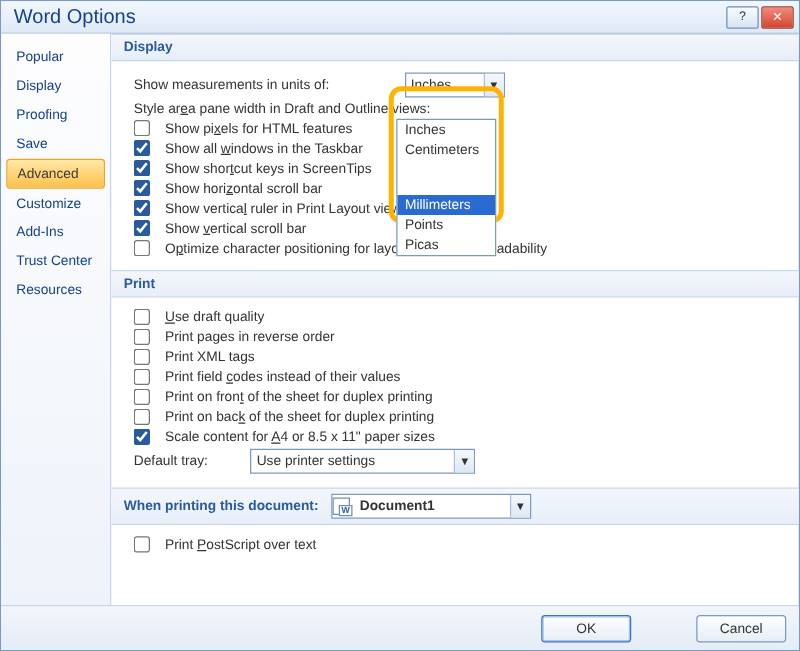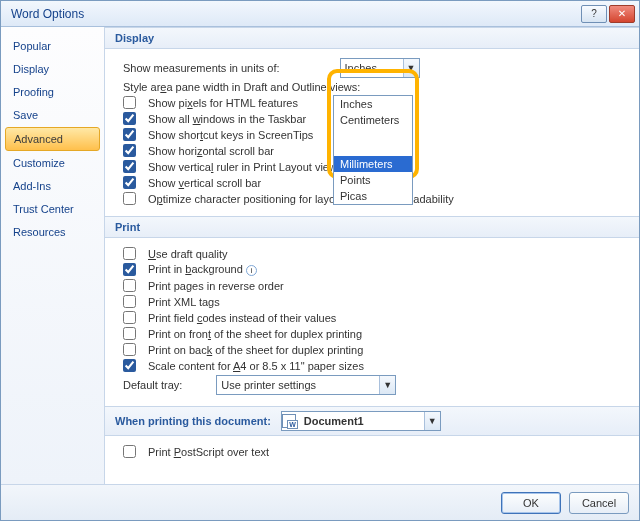--- a/index.html
+++ b/index.html
@@ -1,42 +1,42 @@
 <!DOCTYPE html>
 <html><head>
 <meta charset="utf-8">
 <style>
   * { box-sizing: border-box; }
   body { margin:0; font-family: Tahoma, "Segoe UI", sans-serif; font-size:11px; background:#fff; color:#333; }
   .window { width:640px; height:521px; border:1px solid #7a9bbf; position:relative; background:#fff; }
   .titlebar { height:26px; background:linear-gradient(#f2f7fd,#dee9f7); border-bottom:1px solid #a9c0dc; display:flex; align-items:center; padding:0 4px 0 10px; }
-  .titlebar .title { flex:1; color:#15428b; font-size:12px; }
+  .titlebar .title { flex:1; color:#15428b; font-size:16px; }
   .titlebar .btn { width:26px; height:18px; border:1px solid #6f8fb5; border-radius:2px; margin-left:2px; display:flex; align-items:center; justify-content:center; font-size:10px; background:linear-gradient(#f8fbff,#d7e4f2); }
   .titlebar .btn.close { background:linear-gradient(#f08b7e,#d4452f); color:#fff; border-color:#9e3c2b; }
   .body { position:absolute; top:26px; left:0; right:0; bottom:36px; display:flex; }
-  .sidebar { width:104px; background:linear-gradient(#fdfdfe,#eef3fa); border-right:1px solid #c7d6e9; padding:8px 4px; }
+  .sidebar { width:88px; background:linear-gradient(#fdfdfe,#eef3fa); border-right:1px solid #c7d6e9; padding:8px 4px; }
   .sidebar .item { padding:5px 8px; color:#15428b; border-radius:3px; margin-bottom:1px; cursor:default; }
   .sidebar .item.sel { background:linear-gradient(#ffe8a6,#ffc04c); border:1px solid #e5a826; color:#3b3b3b; }
   .main { flex:1; overflow:auto; padding:0 0 8px 0; }
   .section-head { background:linear-gradient(#f3f7fc,#e7eef8); border-top:1px solid #c7d6e9; border-bottom:1px solid #c7d6e9; color:#2a5a9e; font-weight:bold; padding:4px 10px; margin-top:0; }
   .section-body { padding:6px 14px 8px 18px; }
   .row { display:flex; align-items:center; margin:3px 0; gap:6px; }
   .row label, .row span { color:#333; }
   .u { text-decoration: underline; }
   input[type=checkbox] { accent-color:#2a5a9e; margin:0 6px 0 0; width:13px; height:13px; }
   .spin { width:40px; height:18px; border:1px solid #7a9bbf; background:#fff; padding:0 2px; font-size:11px; }
   .select { height:20px; border:1px solid #7a9bbf; background:#fff; display:flex; align-items:center; position:relative; }
   .select .val { flex:1; padding:0 4px; }
   .select .arrow { width:16px; height:100%; border-left:1px solid #a9c0dc; background:linear-gradient(#f4f8fd,#dce8f5); display:flex; align-items:center; justify-content:center; font-size:9px; color:#333; }
   .highlight-box { position:absolute; border:4px solid #ffb300; border-radius:10px; pointer-events:none; }
   .dd { position:absolute; border:1px solid #7a9bbf; background:#fff; z-index:5; }
   .dd .opt { padding:2px 6px; }
   .dd .opt.sel { background:#2a6bd1; color:#fff;margin-top:28px; }
   .footer { position:absolute; left:0; right:0; bottom:0; height:36px; background:linear-gradient(#f2f6fb,#e4ecf6); border-top:1px solid #c7d6e9; display:flex; align-items:center; justify-content:flex-end; padding:0 10px; gap:8px; }
-  .footer .fbtn { width:60px; height:22px; border:1px solid #7a9bbf; background:linear-gradient(#fdfefe,#e7eef7); border-radius:3px; display:flex; align-items:center; justify-content:center; }
+  .footer .fbtn { width:72px; height:22px; border:1px solid #7a9bbf; background:linear-gradient(#fdfefe,#e7eef7); border-radius:3px; display:flex; align-items:center; justify-content:center;margin-left:44px; }
   .footer .fbtn.ok { border-color:#3f73b9; box-shadow:0 0 0 1px #a6c4ea inset; }
   .info { display:inline-block; width:11px; height:11px; border:1px solid #7fa7d6; border-radius:50%; color:#4d7fbe; font-size:8px; line-height:9px; text-align:center; margin-left:3px; }
   .doc-icon { display:inline-block; width:14px; height:14px; background:#fff; border:1px solid #6f8fb5; position:relative; margin-right:4px; }
   .doc-icon::after { content:"W"; position:absolute; bottom:-2px; right:-3px; font-size:7px; font-weight:bold; color:#2a5a9e; background:#fff; border:1px solid #6f8fb5; padding:0 1px; line-height:7px; }
   .spin-wrap { position:relative; display:flex; align-items:center; }
   .spin-btns { display:flex; flex-direction:column; border:1px solid #7a9bbf; border-left:none; }
   .spin-btns div { width:14px; height:9px; font-size:7px; display:flex; align-items:center; justify-content:center; background:linear-gradient(#f4f8fd,#dce8f5); }
   .spin-btns div:first-child { border-bottom:1px solid #a9c0dc; }
 </style>
 </head>
@@ -119,24 +119,20 @@
       </div>
 
       <div class="section-head">Print</div>
       <div class="section-body">
         <div id="print-checks">
             <div class="row">
               <input type="checkbox" style="">
               <span><span class="u">U</span>se draft quality</span>
             </div>
             <div class="row">
-              <input type="checkbox" checked="" style="">
-              <span>Print in <span class="u">b</span>ackground<span class="info">i</span></span>
-            </div>
-            <div class="row">
               <input type="checkbox" style="">
               <span>Print pages in reverse order</span>
             </div>
             <div class="row">
               <input type="checkbox" style="">
               <span>Print XML tags</span>
             </div>
             <div class="row">
               <input type="checkbox" style="">
               <span>Print field <span class="u">c</span>odes instead of their values</span>

